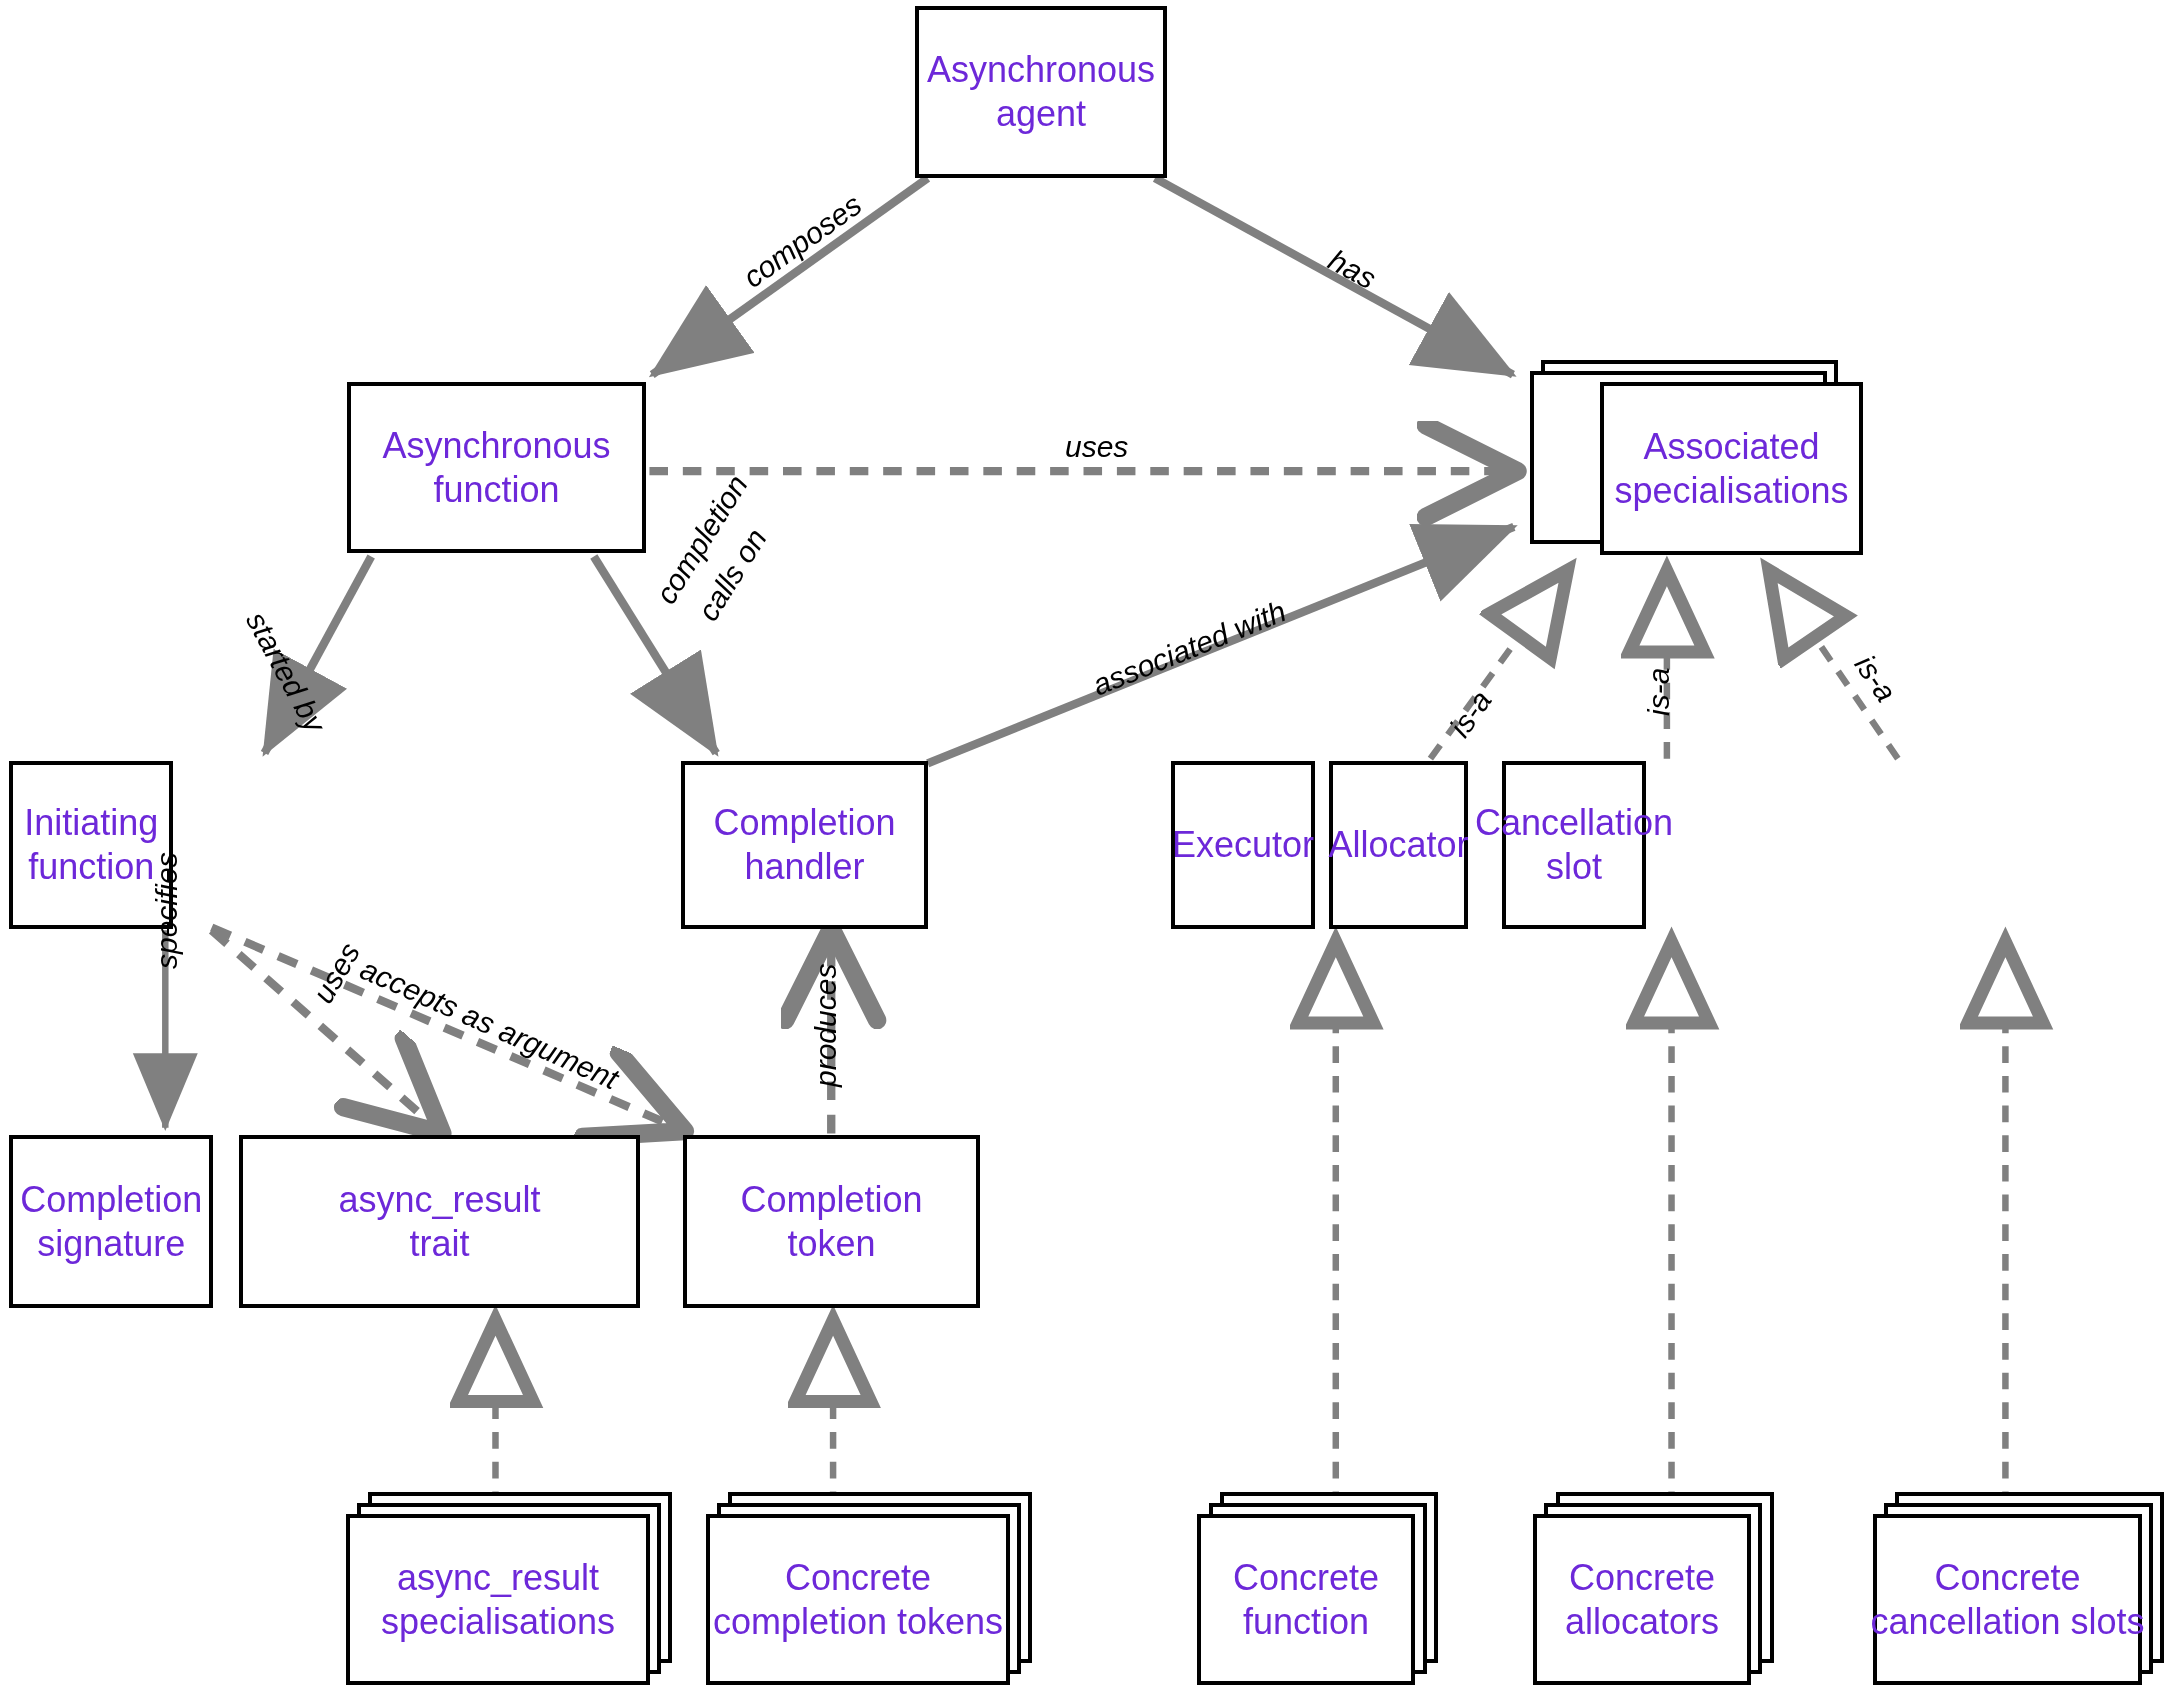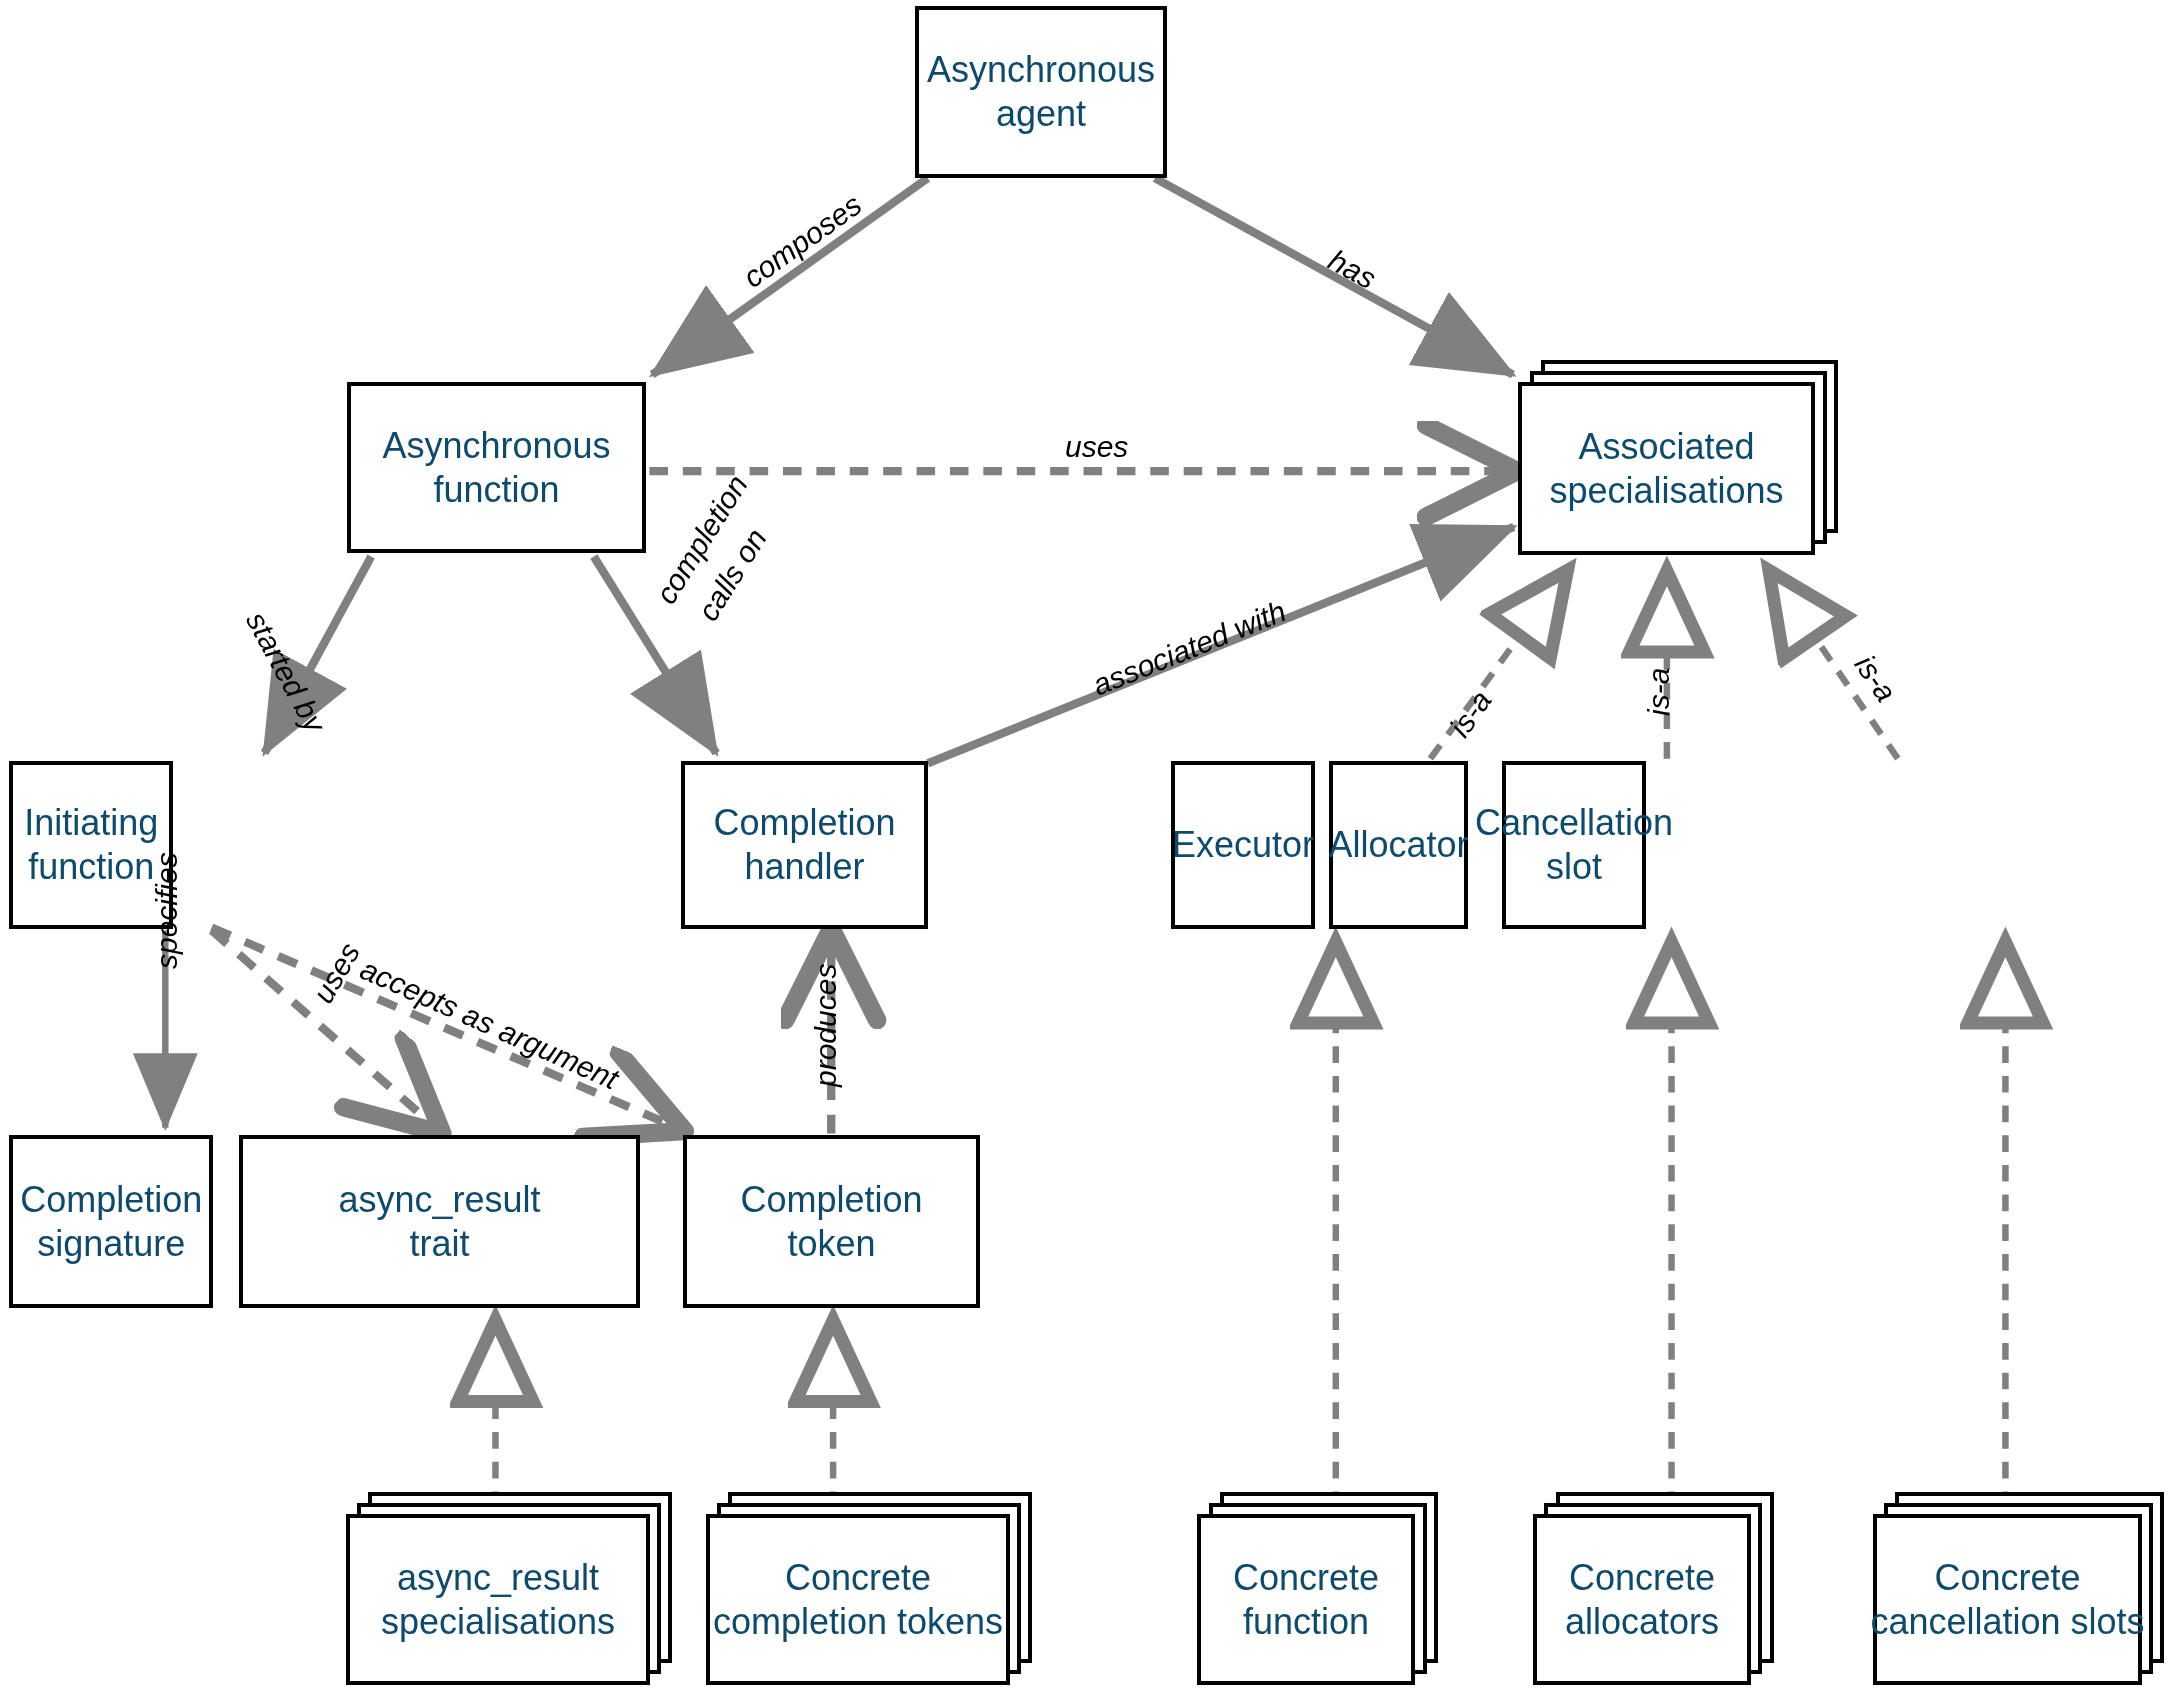--- a/index.html
+++ b/index.html
@@ -24,21 +24,21 @@
   }
   .node {
     position: absolute;
     box-sizing: border-box;
     background: #ffffff;
     border: 4.6px solid #000000;
     display: flex;
     flex-direction: column;
     align-items: center;
     justify-content: center;
-    color: #0c4a6e;
+    color: #6d28d9;
     font-size: 36px;
     line-height: 1.22;
     text-align: center;
     z-index: 5;
   }
   .node .line { display: block; white-space: nowrap; }
   
   .stack-sheet {
     position: absolute;
     box-sizing: border-box;
@@ -117,21 +117,21 @@
     <span class="line">agent</span>
   </div>
 
   <div class="node" style="left:347px; top:382px; width:299px; height:171px;">
     <span class="line">Asynchronous</span>
     <span class="line">function</span>
   </div>
 
   <div class="stack-sheet" style="left:1541px; top:360px; width:297px; height:173px;"></div>
   <div class="stack-sheet" style="left:1530px; top:371px; width:297px; height:173px;"></div>
-  <div class="node" style="left:1518px; top:382px; width:297px; height:173px;">
+  <div class="node" style="left:1600px; top:382px; width:263px; height:173px;">
     <span class="line">Associated</span>
     <span class="line">specialisations</span>
   </div>
 
   <div class="node" style="left:9.3px; top:761px; width:164px; height:168px;">
     <span class="line">Initiating</span>
     <span class="line">function</span>
   </div>
 
   <div class="node" style="left:681px; top:761px; width:247px; height:168px;">

